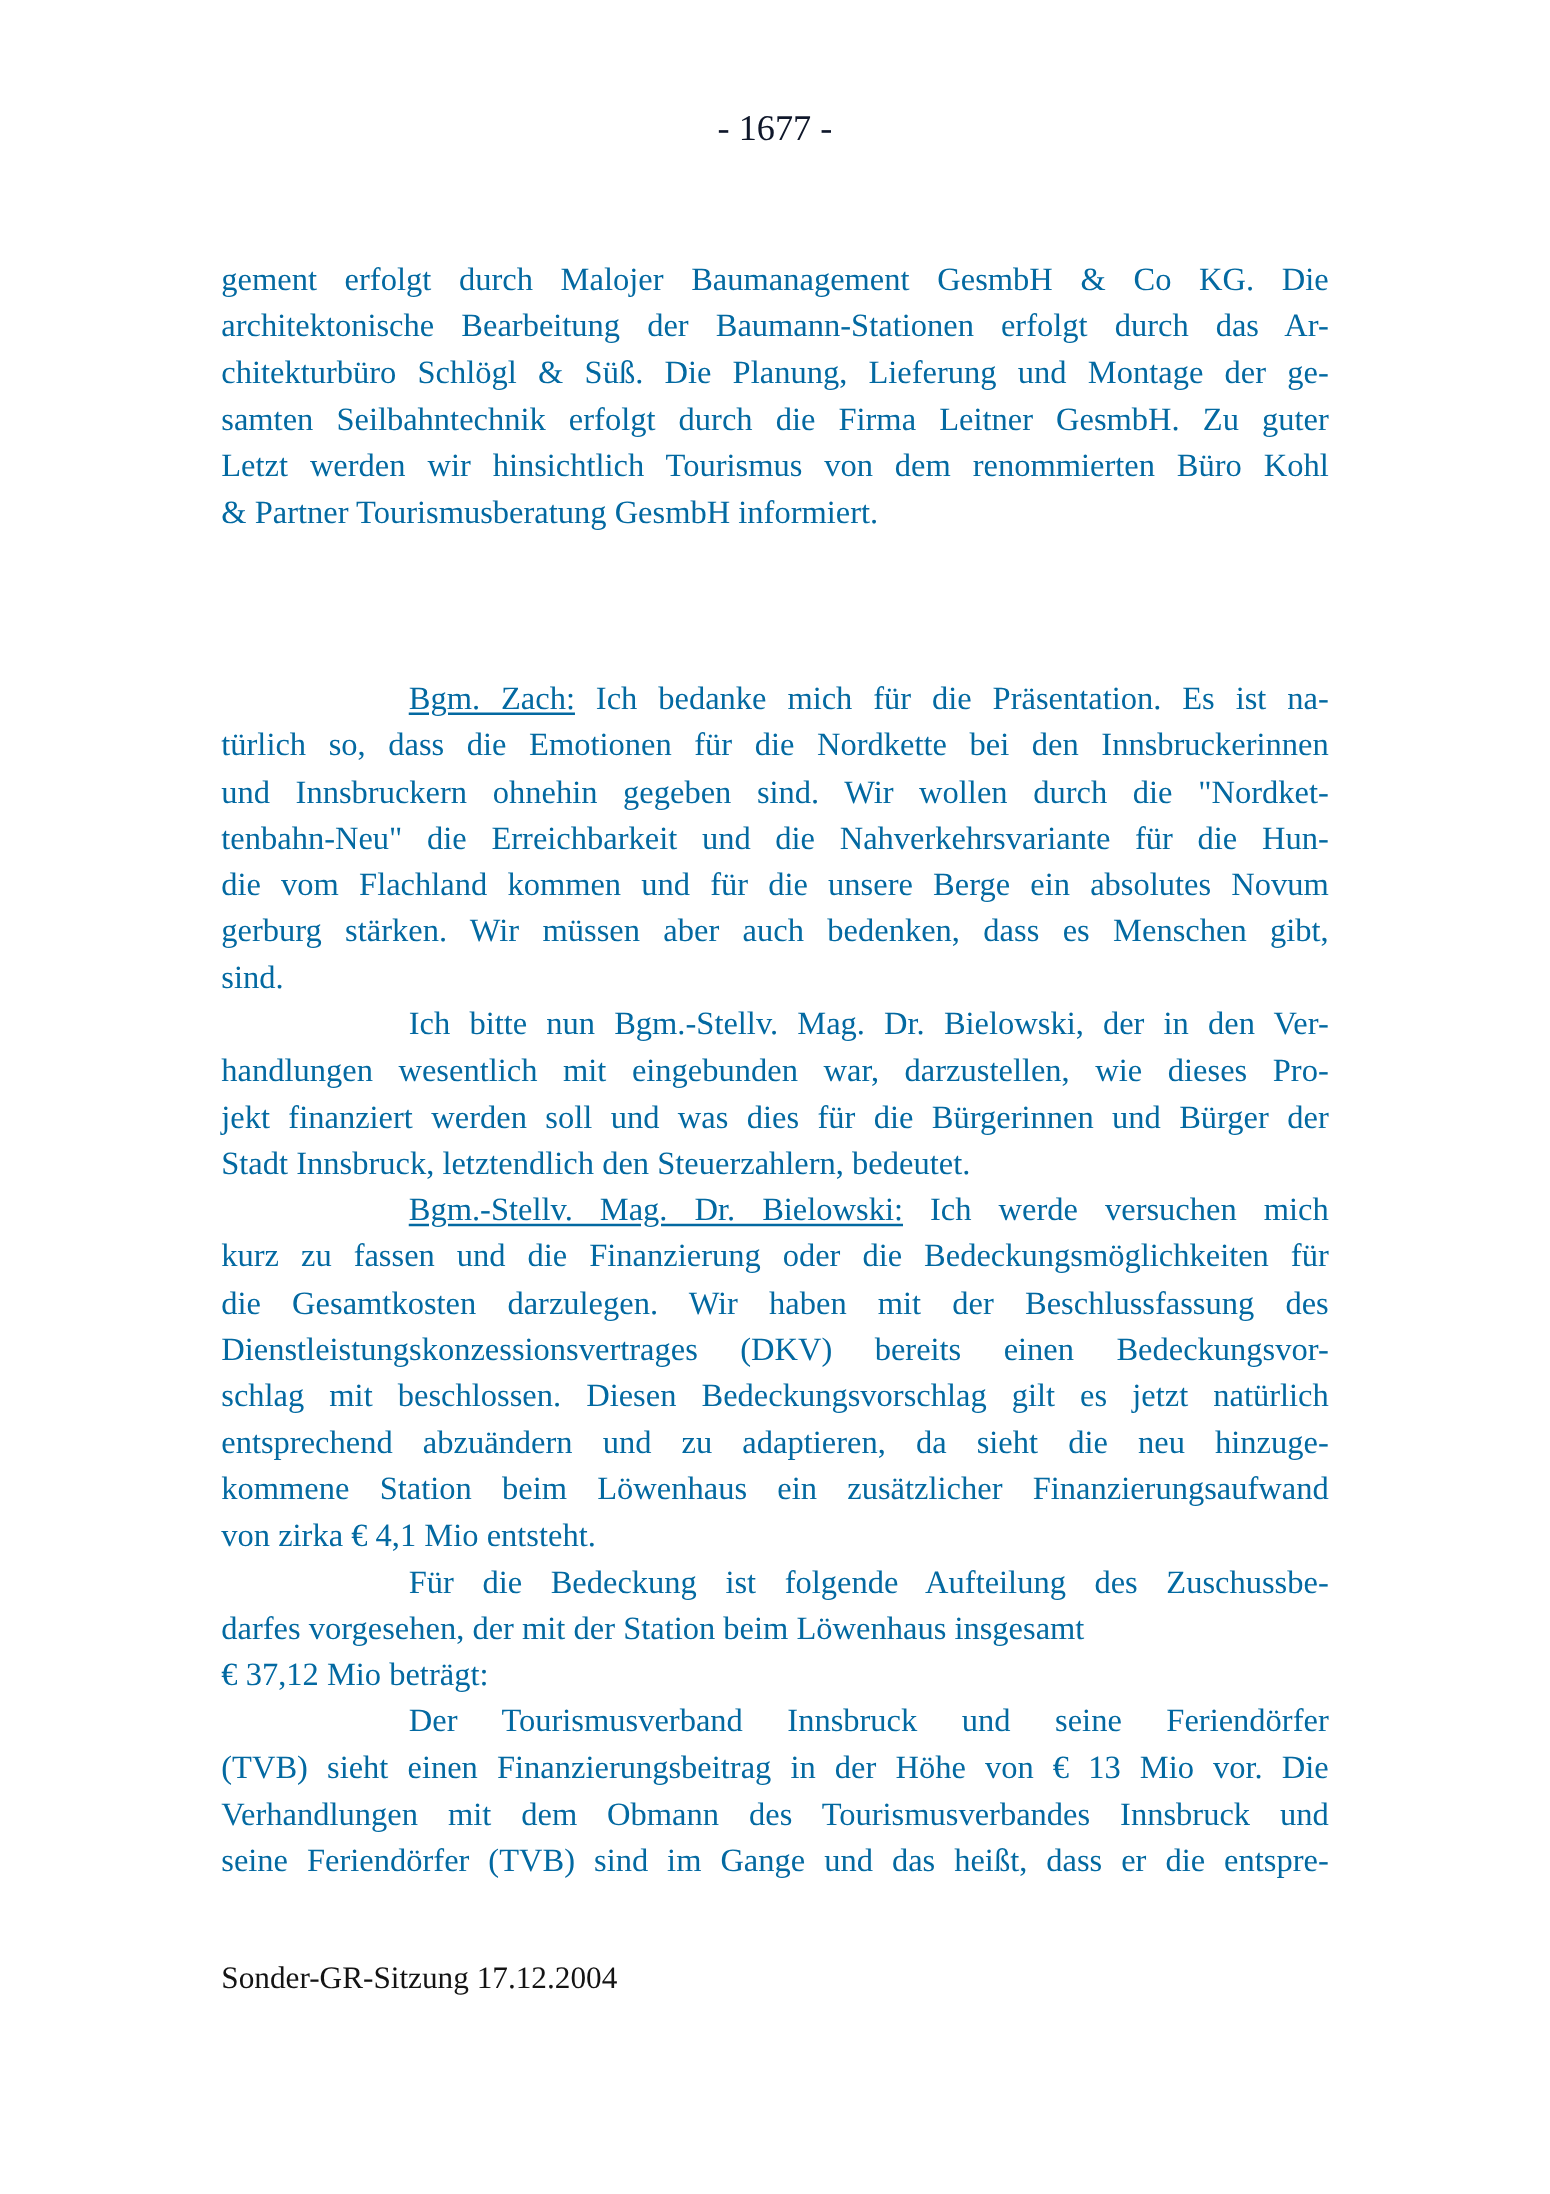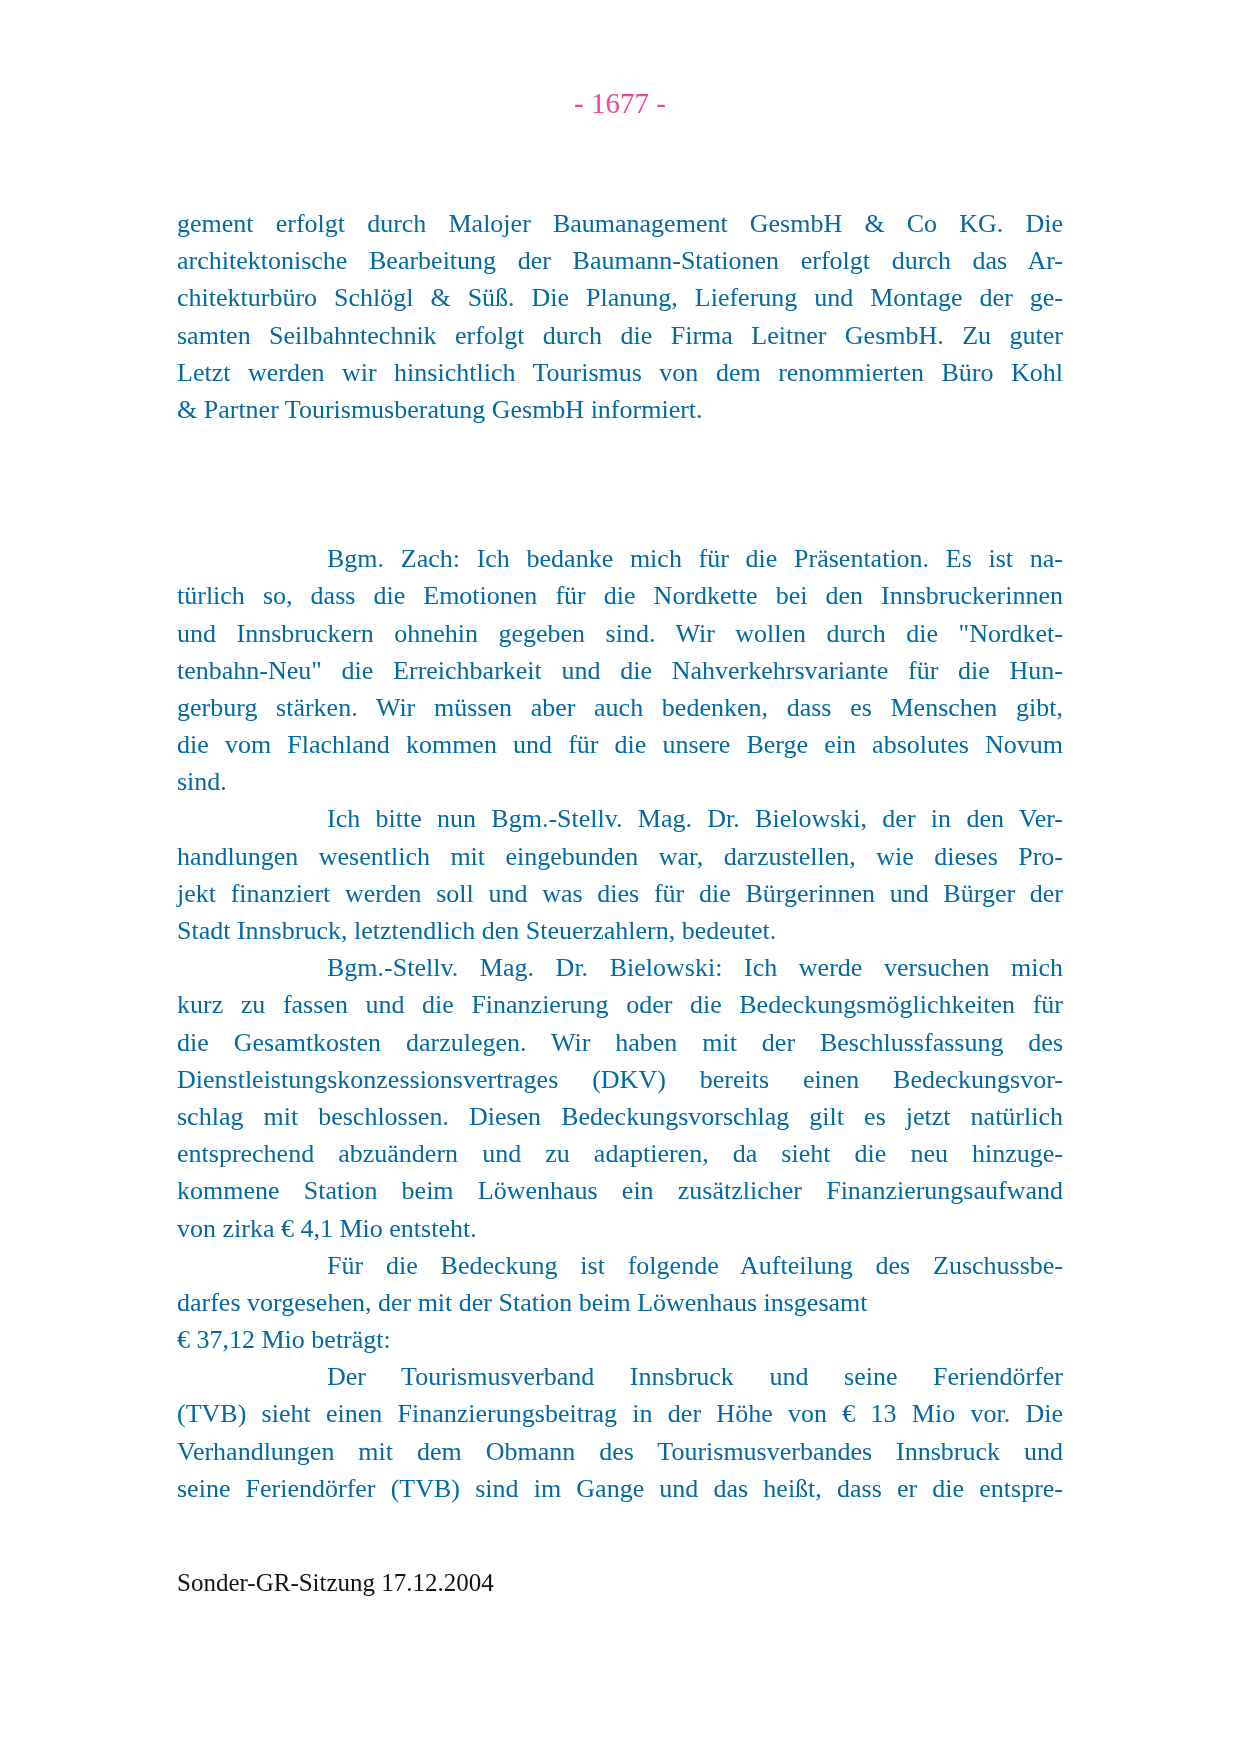--- a/index.html
+++ b/index.html
@@ -18,21 +18,21 @@
     overflow: hidden;
   }
   .page-number {
     position: absolute;
     top: 86px;
     left: 0;
     width: 1240px;
     text-align: center;
     font-size: 29px;
     line-height: 34px;
-    color: #ec4899;
+    color: #0f172a;
   }
   .text-block {
     position: absolute;
     top: 205px;
     left: 177px;
     width: 886px;
     font-size: 26px;
     line-height: 37.2px;
     color: #0369a1;
   }
@@ -41,21 +41,21 @@
   .line {
     height: 37.2px;
     white-space: normal;
     overflow: visible;
   }
   .line.j {
     text-align: justify;
     text-align-last: justify;
   }
   .line.ind { padding-left: 150px; }
-  .speaker { text-underline-offset: 3px; margin-top: 20px; }
+  .speaker { text-decoration: underline; text-underline-offset: 3px; margin-top: 20px; }
   .page-footer {
     position: absolute;
     top: 1571px;
     left: 177px;
     font-size: 25px;
     line-height: 24px;
     color: #141414;
   }
 </style>
 </head>
@@ -71,22 +71,22 @@
         <div class="line j">chitekturbüro Schlögl &amp; Süß. Die Planung, Lieferung und Montage der ge-</div>
         <div class="line j">samten Seilbahntechnik erfolgt durch die Firma Leitner GesmbH. Zu guter</div>
         <div class="line j">Letzt werden wir hinsichtlich Tourismus von dem renommierten Büro Kohl</div>
         <div class="line">&amp; Partner Tourismusberatung GesmbH informiert.</div>
       </div>
       <div class="paragraph section-break">
         <div class="line j ind"><span class="speaker">Bgm. Zach:</span> Ich bedanke mich für die Präsentation. Es ist na-</div>
         <div class="line j">türlich so, dass die Emotionen für die Nordkette bei den Innsbruckerinnen</div>
         <div class="line j">und Innsbruckern ohnehin gegeben sind. Wir wollen durch die "Nordket-</div>
         <div class="line j">tenbahn-Neu" die Erreichbarkeit und die Nahverkehrsvariante für die Hun-</div>
+        <div class="line j">die vom Flachland kommen und für die unsere Berge ein absolutes Novum</div>
         <div class="line j">gerburg stärken. Wir müssen aber auch bedenken, dass es Menschen gibt,</div>
-        <div class="line j">die vom Flachland kommen und für die unsere Berge ein absolutes Novum</div>
         <div class="line">sind.</div>
       </div>
       <div class="paragraph">
         <div class="line j ind">Ich bitte nun Bgm.-Stellv. Mag. Dr. Bielowski, der in den Ver-</div>
         <div class="line j">handlungen wesentlich mit eingebunden war, darzustellen, wie dieses Pro-</div>
         <div class="line j">jekt finanziert werden soll und was dies für die Bürgerinnen und Bürger der</div>
         <div class="line">Stadt Innsbruck, letztendlich den Steuerzahlern, bedeutet.</div>
       </div>
       <div class="paragraph">
         <div class="line j ind"><span class="speaker">Bgm.-Stellv. Mag. Dr. Bielowski:</span> Ich werde versuchen mich</div>

